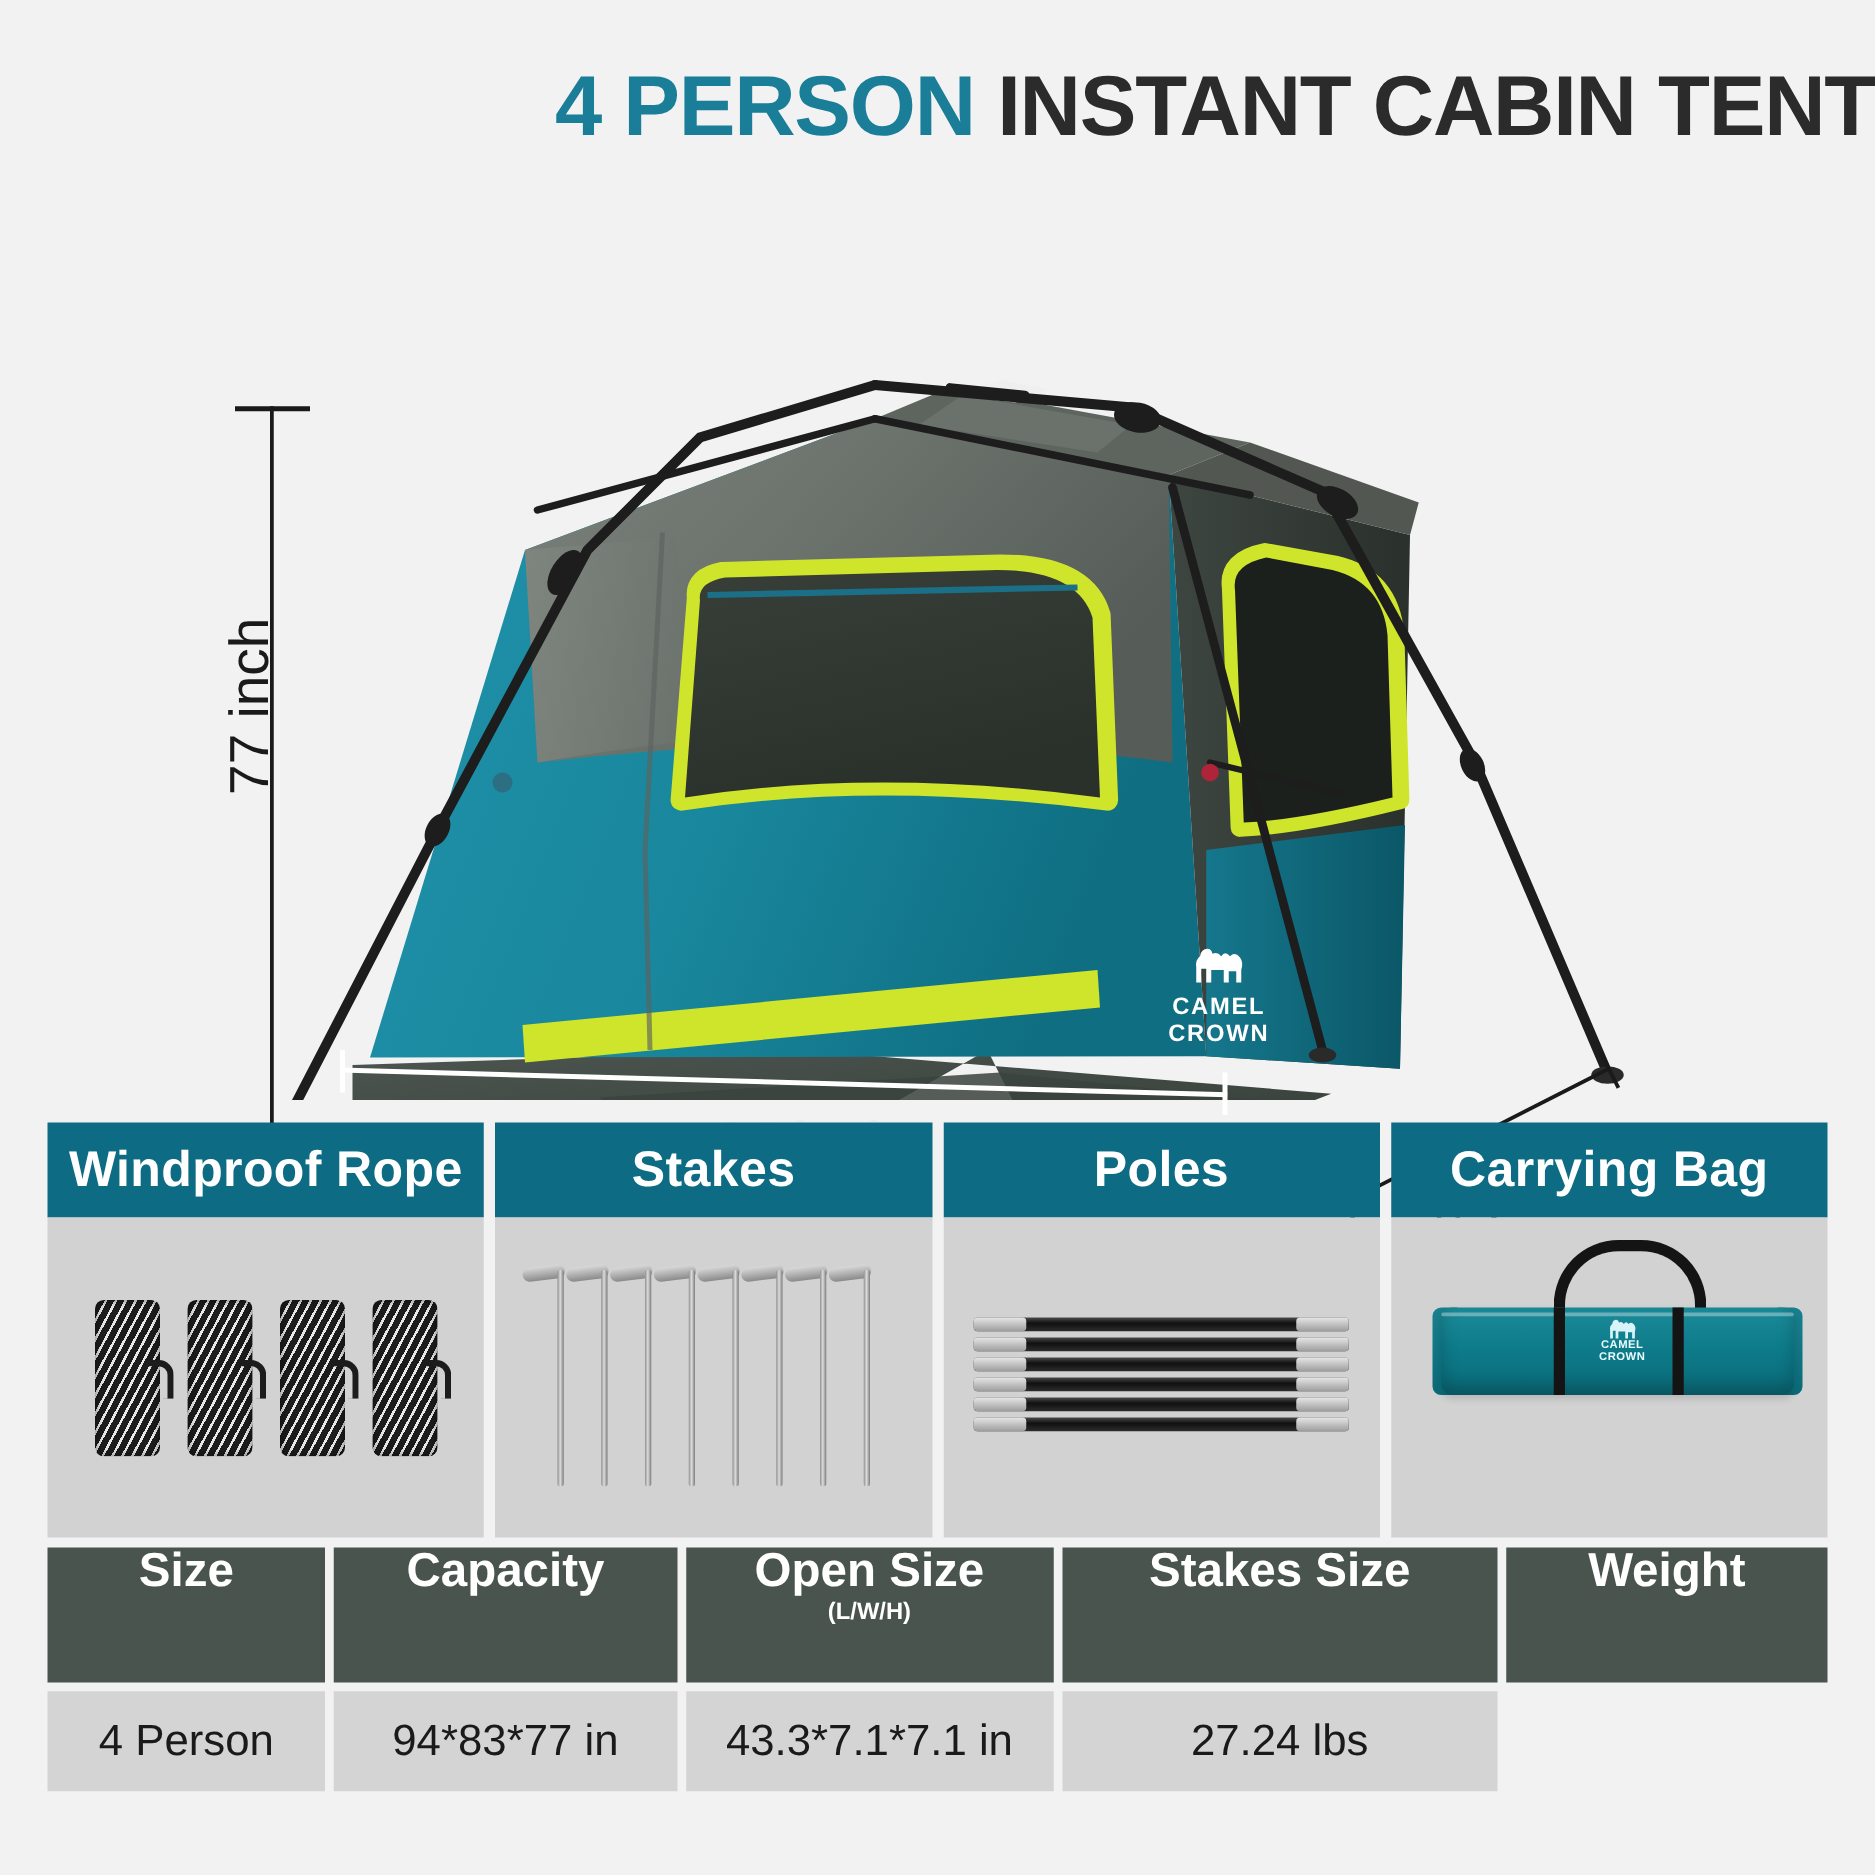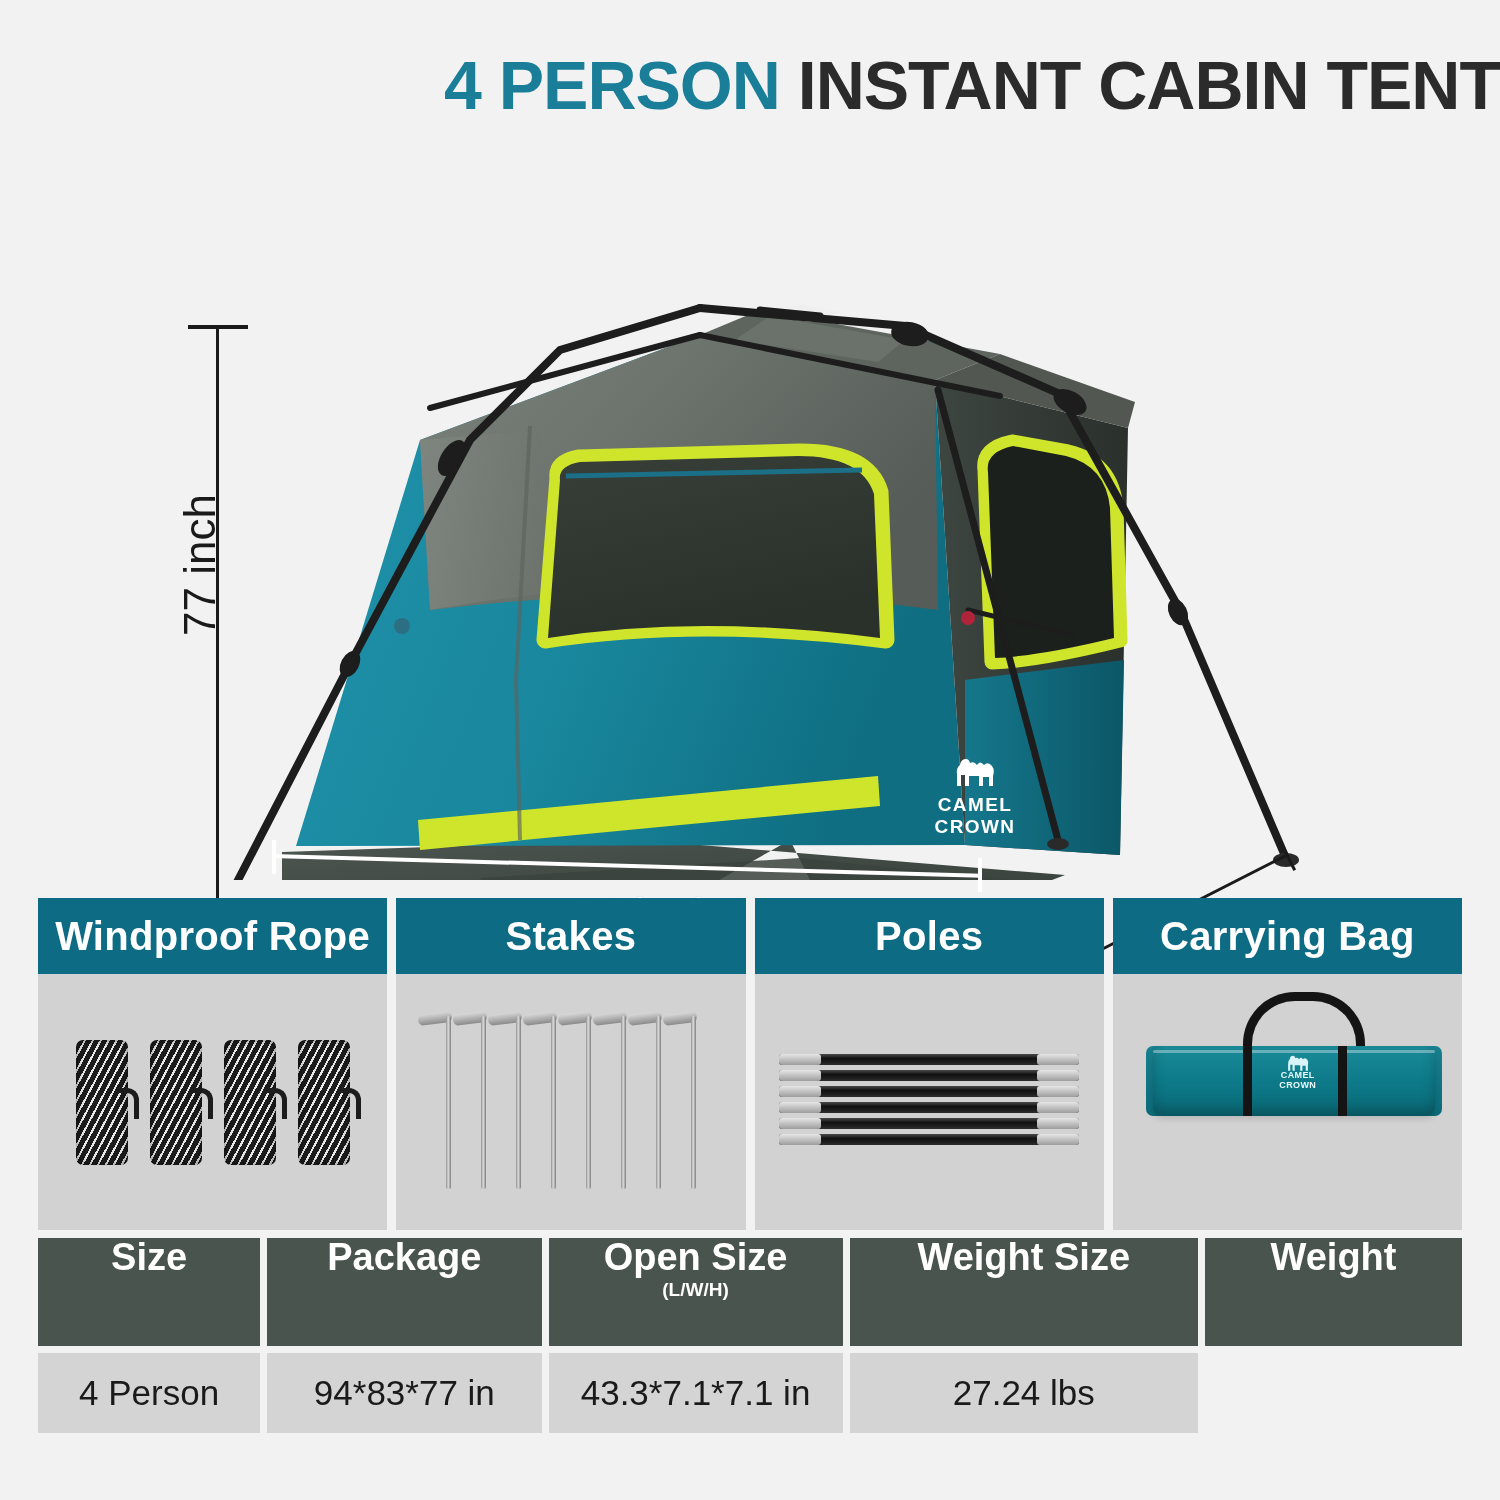--- a/index.html
+++ b/index.html
@@ -420,28 +420,28 @@
         </div>
       </div>
     </div>
   </div>
 
   <div class="spec">
     <div class="spec-h">
       <span>Size</span>
     </div>
     <div class="spec-h">
-      <span>Package</span>
+      <span>Capacity</span>
     </div>
     <div class="spec-h">
       <span>Open Size</span>
       <span class="sub">(L/W/H)</span>
     </div>
     <div class="spec-h">
-      <span>Weight Size</span>
+      <span>Stakes Size</span>
     </div>
     <div class="spec-h">
       <span>Weight</span>
     </div>
 
     <div class="spec-v">4 Person</div>
     <div class="spec-v">94*83*77  in</div>
     <div class="spec-v">43.3*7.1*7.1  in</div>
     <div class="spec-v">27.24 lbs</div>
   </div>

